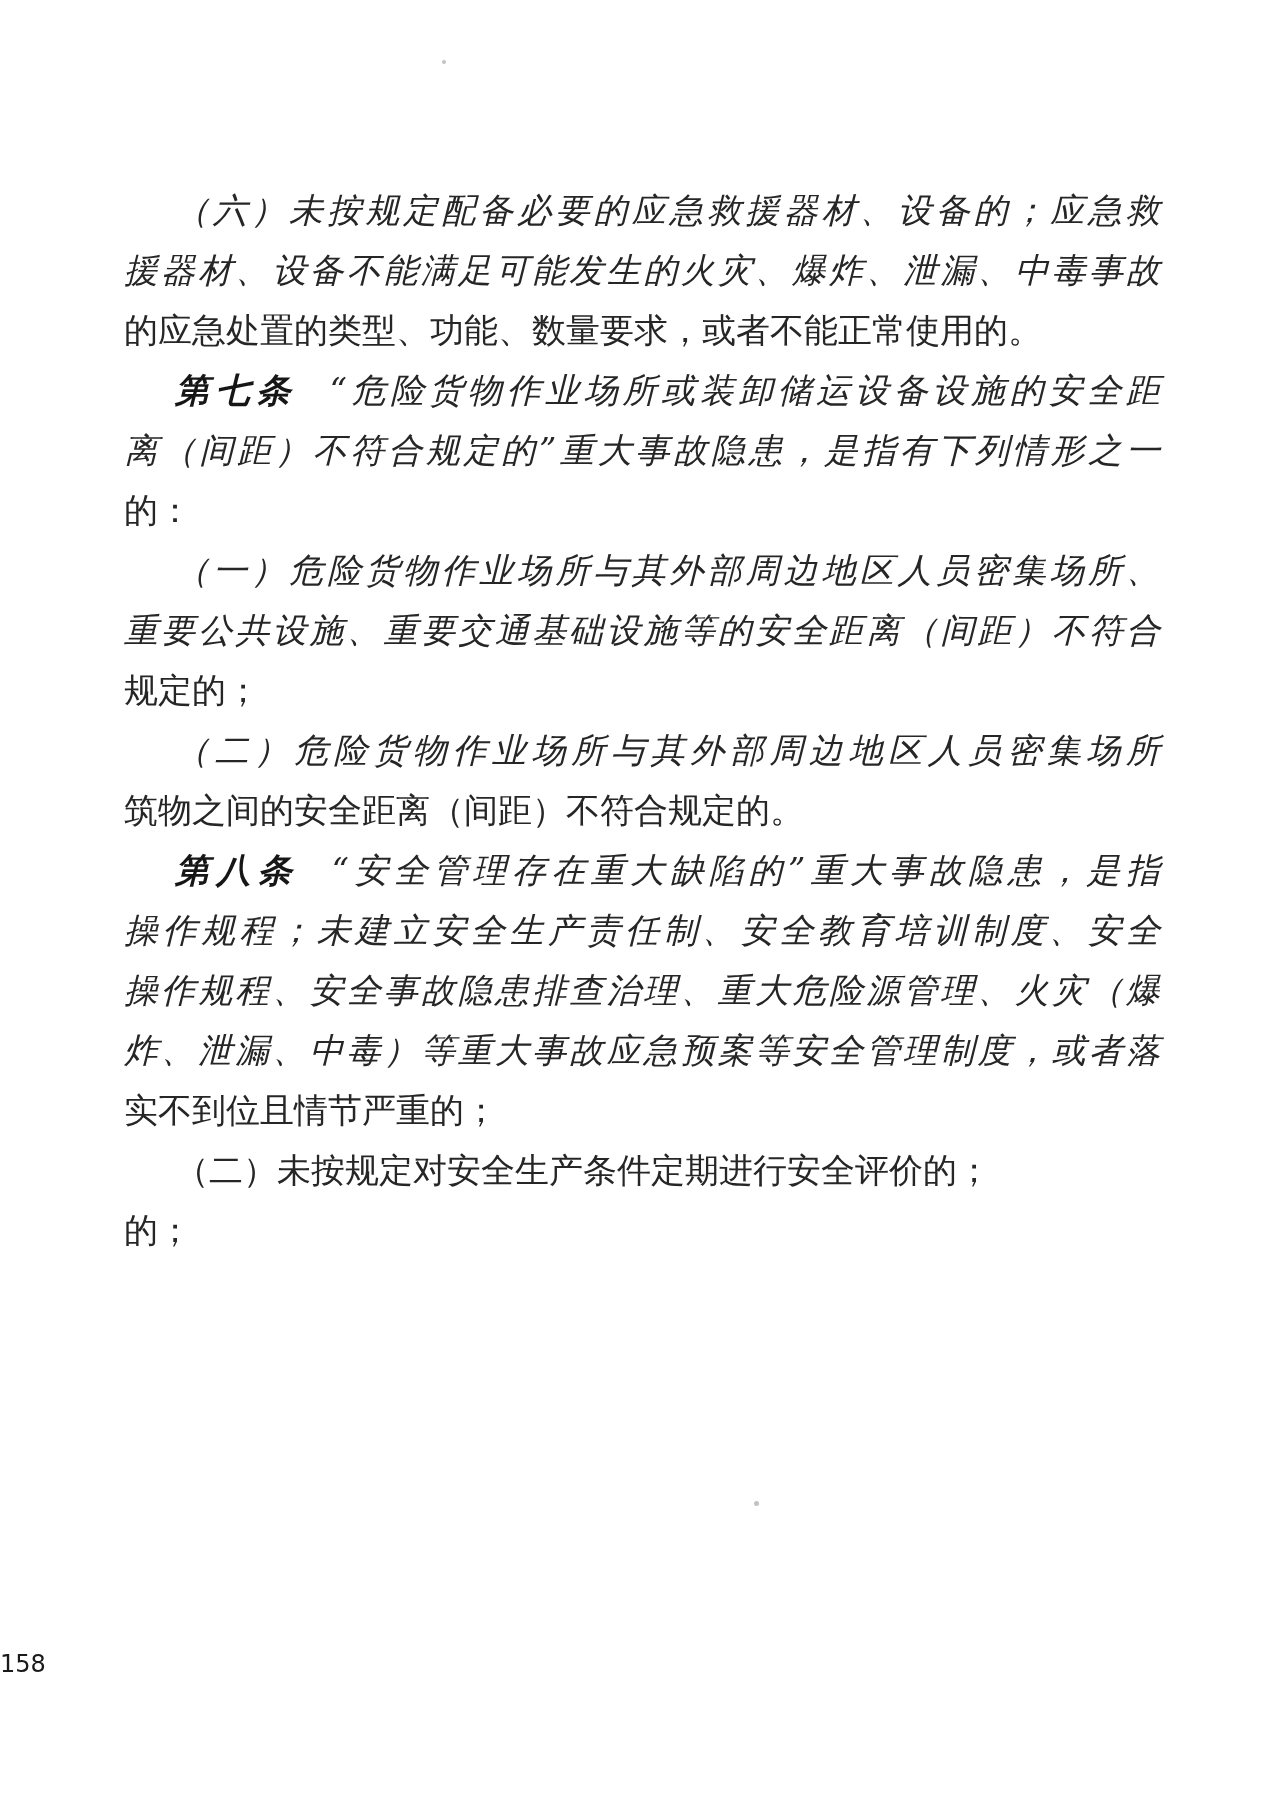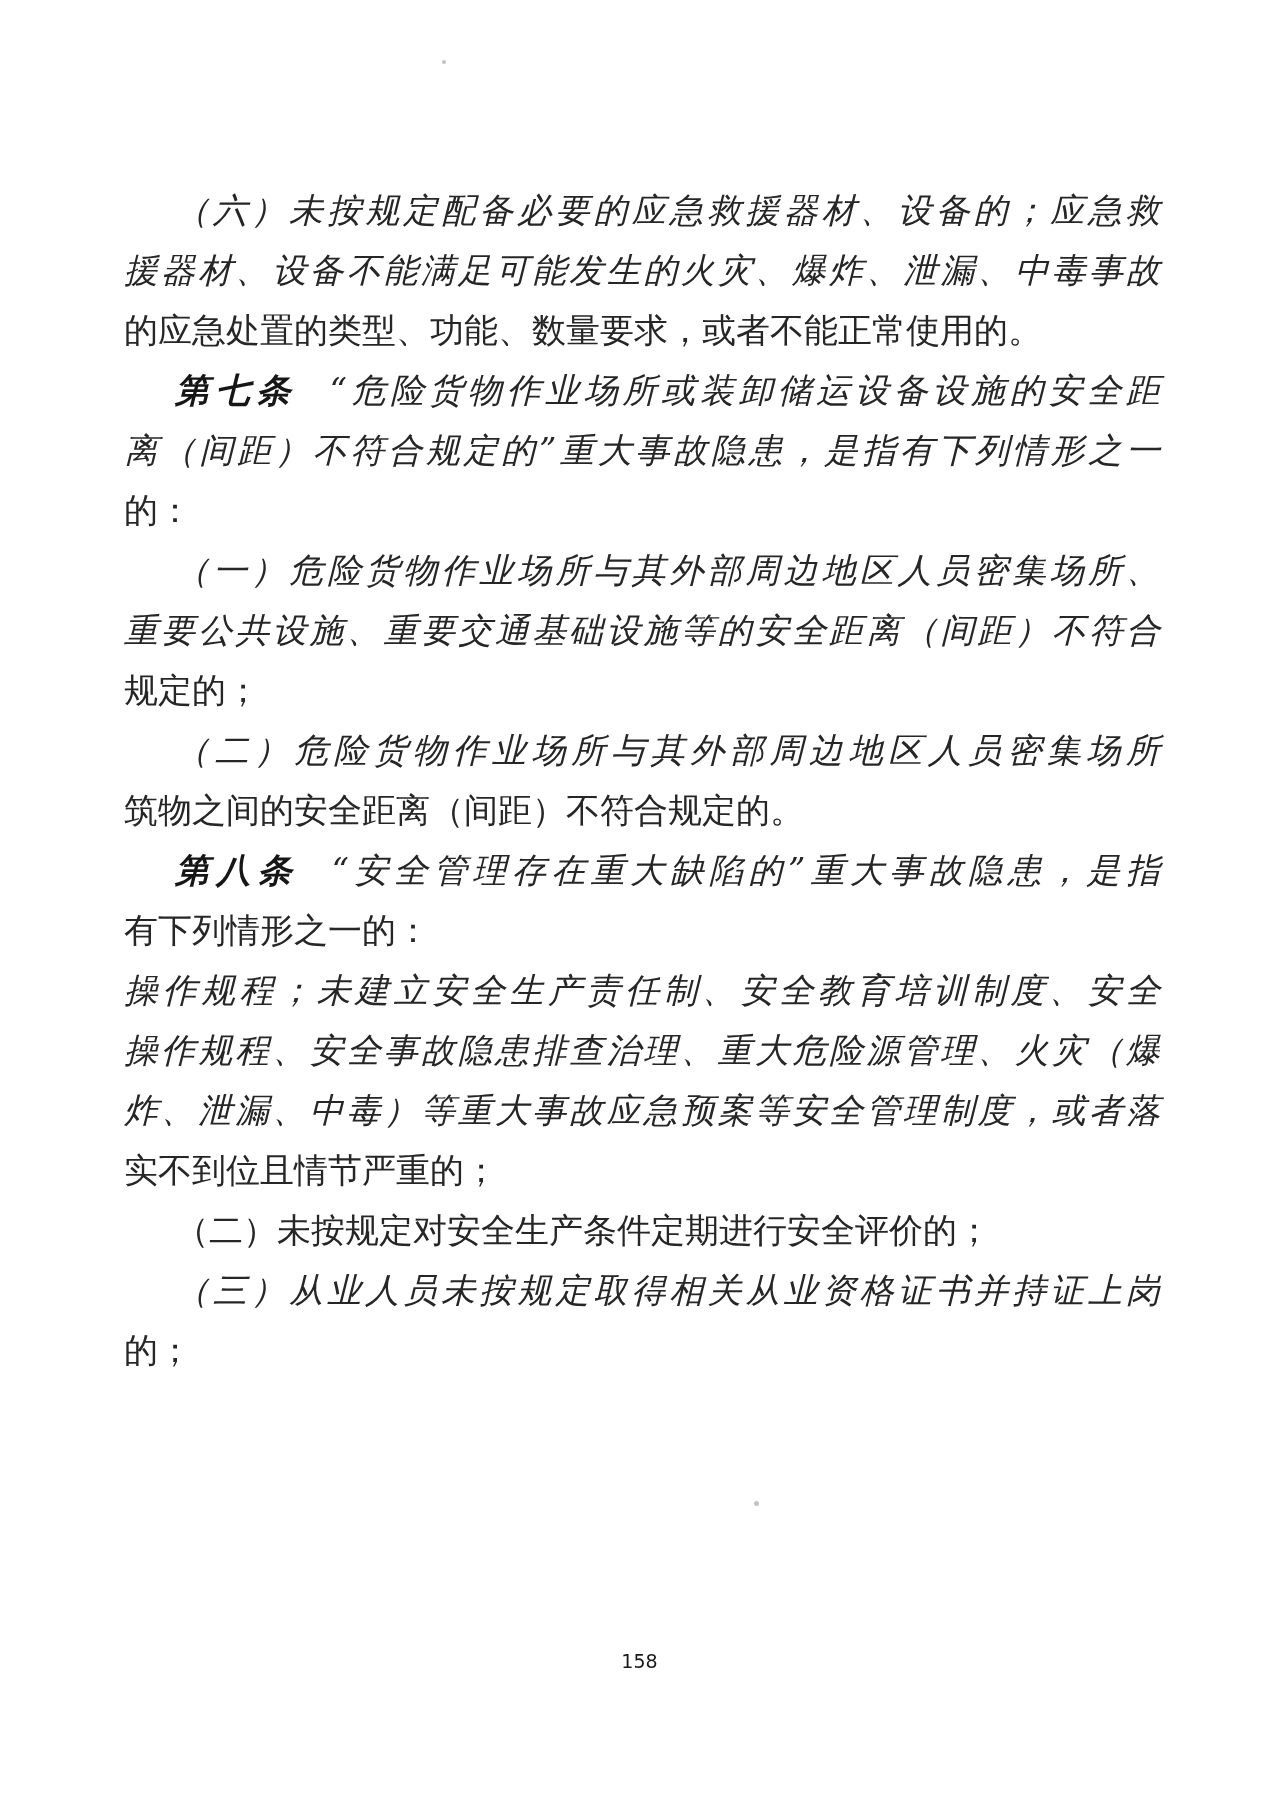--- a/index.html
+++ b/index.html
@@ -33,23 +33,23 @@
     font-family: "DejaVu Sans", "Liberation Sans", sans-serif;
     letter-spacing: 2px;
     margin-right: 0.95em;
     color: #161616;
   }
   .page-number {
     position: absolute;
     top: 1650px;
     left: 0;
     width: 100%;
-    text-align: center;
+    text-align: left;
     font-family: "DejaVu Sans", "Liberation Sans", sans-serif;
-    font-size: 19px;
+    font-size: 24px;
     color: #1a1a1a;
   }
   .speck {
     position: absolute;
     background: #c2c2c2;
     border-radius: 50%;
   }
   .speck-1 { left: 442px; top: 60px;  width: 4px; height: 4px; }
   .speck-2 { left: 754px; top: 1501px; width: 5px; height: 5px; }
 </style>
@@ -68,30 +68,28 @@
     <p class="line">的：</p>
 
     <p class="line indent justify">（一）危险货物作业场所与其外部周边地区人员密集场所、</p>
     <p class="line justify">重要公共设施、重要交通基础设施等的安全距离（间距）不符合</p>
     <p class="line">规定的；</p>
 
     <p class="line indent justify">（二）危险货物作业场所与其外部周边地区人员密集场所</p>
     <p class="line">筑物之间的安全距离（间距）不符合规定的。</p>
 
     <p class="line indent justify"><span class="term">第八条</span><span>“安全管理存在重大缺陷的”重大事故隐患，是指</span></p>
-    <p class="line">有下列情形之一的：</p>
 
     <p class="line justify">操作规程；未建立安全生产责任制、安全教育培训制度、安全</p>
     <p class="line justify">操作规程、安全事故隐患排查治理、重大危险源管理、火灾（爆</p>
     <p class="line justify">炸、泄漏、中毒）等重大事故应急预案等安全管理制度，或者落</p>
     <p class="line">实不到位且情节严重的；</p>
 
     <p class="line indent">（二）未按规定对安全生产条件定期进行安全评价的；</p>
 
-    <p class="line indent justify">（三）从业人员未按规定取得相关从业资格证书并持证上岗</p>
     <p class="line">的；</p>
   </div>
 
   <div class="page-number">158</div>
 
   <div class="speck speck-1"></div>
   <div class="speck speck-2"></div>
 
 </div>
 

